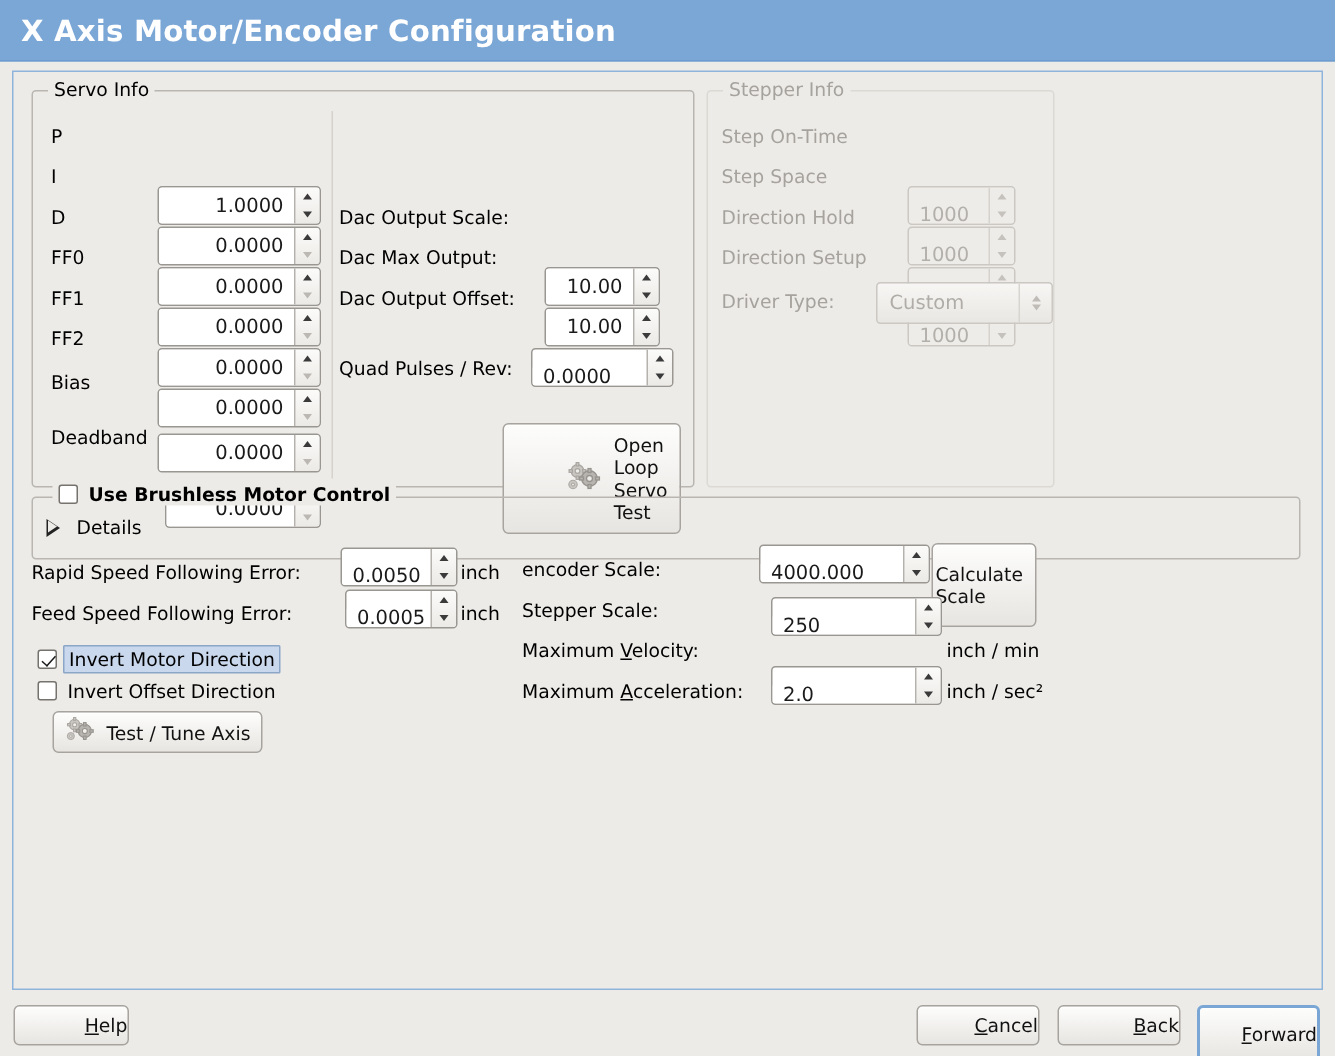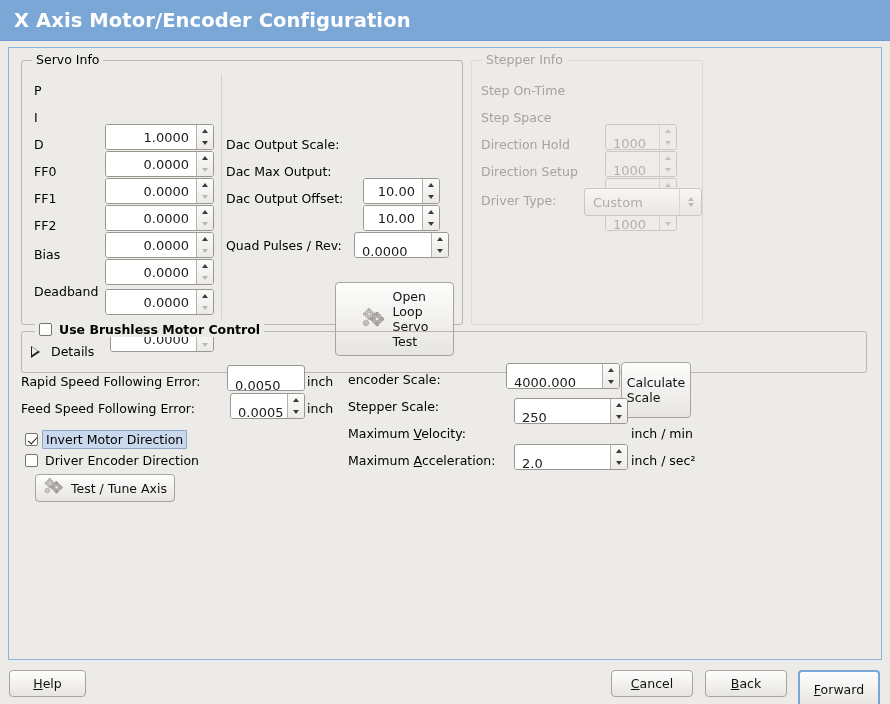--- a/index.html
+++ b/index.html
@@ -133,21 +133,21 @@
   }
 
   
   .btn {
     position: absolute;
     border: 1px solid #a7a49f;
     border-radius: 4px;
     background: linear-gradient(#fdfdfc, #e7e5e1);
     display: flex;
     align-items: center;
-    justify-content: center;
+    justify-content: flex-end;
     font-size: 12.5px;
     color: #111;
     cursor: default;
     box-shadow: 0 1px 0 rgba(255,255,255,.7) inset;
   }
   .btn.focus { border: 2px solid #7aa6d6; }
 
   .btn-multiline {
     flex-direction: row;
     gap: 6px;
@@ -488,21 +488,21 @@
   <div class="cbwrap" style="left:26px; top:274px; background:#edebe7; padding:0 4px;">
     <span class="cbox"></span>
     <span class="cblabel bold">Use Brushless Motor Control</span>
   </div>
   <div class="expander" style="left:22px; top:296px;">
     <span class="arrow"></span>
     <span class="cblabel">Details</span>
   </div>
 
   <div class="lbl" style="left:12px; top:326px;">Rapid Speed Following Error:</div>
-  <div class="spin left" style="left:218px; top:317px; width:78px;flex-direction:column;">
+  <div class="spin left" style="left:218px; top:317px; width:78px;">
     <div class="val">0.0050</div>
     <div class="btns">
       <div class="ar">
           <span class="tri-up"></span>
         </div>
       <div class="ar">
           <span class="tri-dn"></span>
         </div>
     </div>
   </div>
@@ -521,21 +521,21 @@
     </div>
   </div>
   <div class="lbl" style="left:298px; top:353px;">inch</div>
 
   <div class="cbwrap" style="left:16px; top:383px;">
     <span class="cbox checked"></span>
     <span class="cblabel hl">Invert Motor Direction</span>
   </div>
   <div class="cbwrap" style="left:16px; top:405px;">
     <span class="cbox"></span>
-    <span class="cblabel">Driver Encoder Direction</span>
+    <span class="cblabel">Invert Offset Direction</span>
   </div>
 
   <div class="btn" style="left:26px; top:426px; width:140px; height:28px; justify-content:flex-start; padding-left:7px; gap:6px;">
     <span class="gear-ico">
       <svg width="22" height="19" viewBox="0 0 26 22">
         <g fill="#c9c6c1" stroke="#a9a6a1" stroke-width="0.8">
           <circle cx="8" cy="7" r="4.2"></circle>
           <circle cx="8" cy="7" r="1.6" fill="#f2f0ec"></circle>
           <rect x="7.1" y="1.4" width="1.8" height="2.2"></rect>
           <rect x="7.1" y="10.4" width="1.8" height="2.2"></rect>

